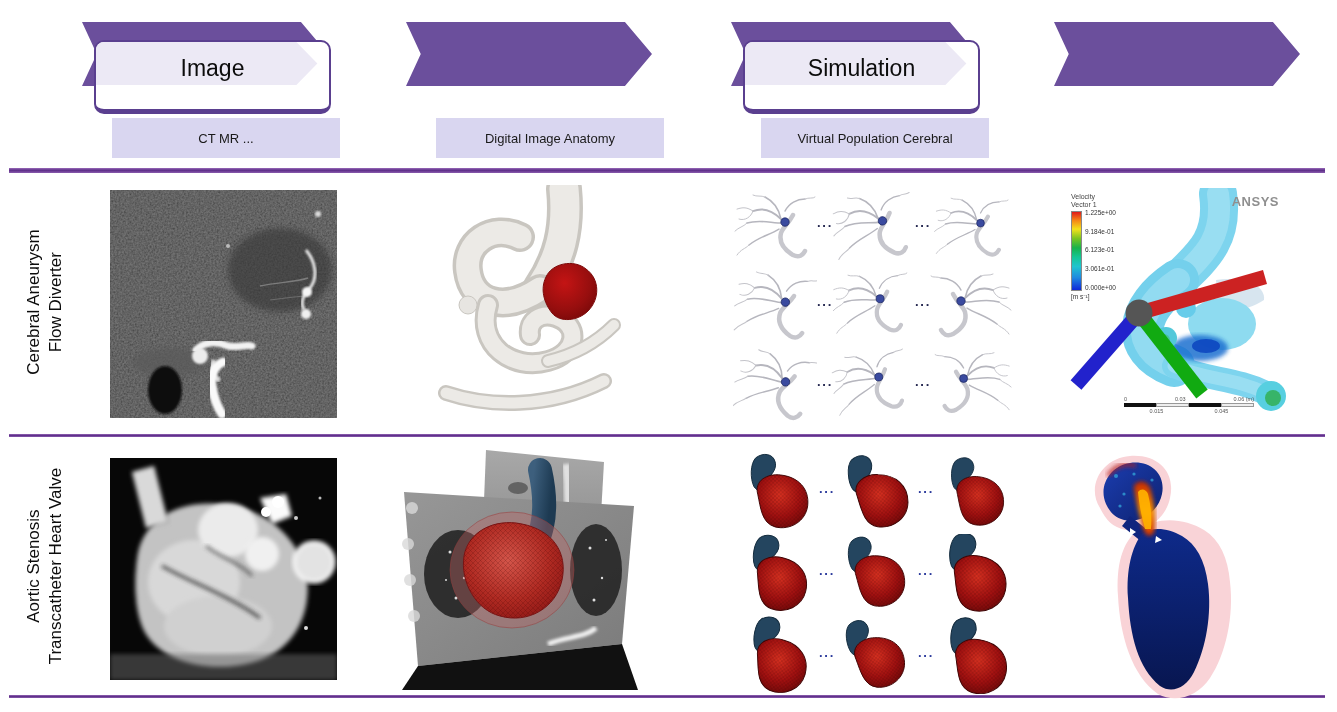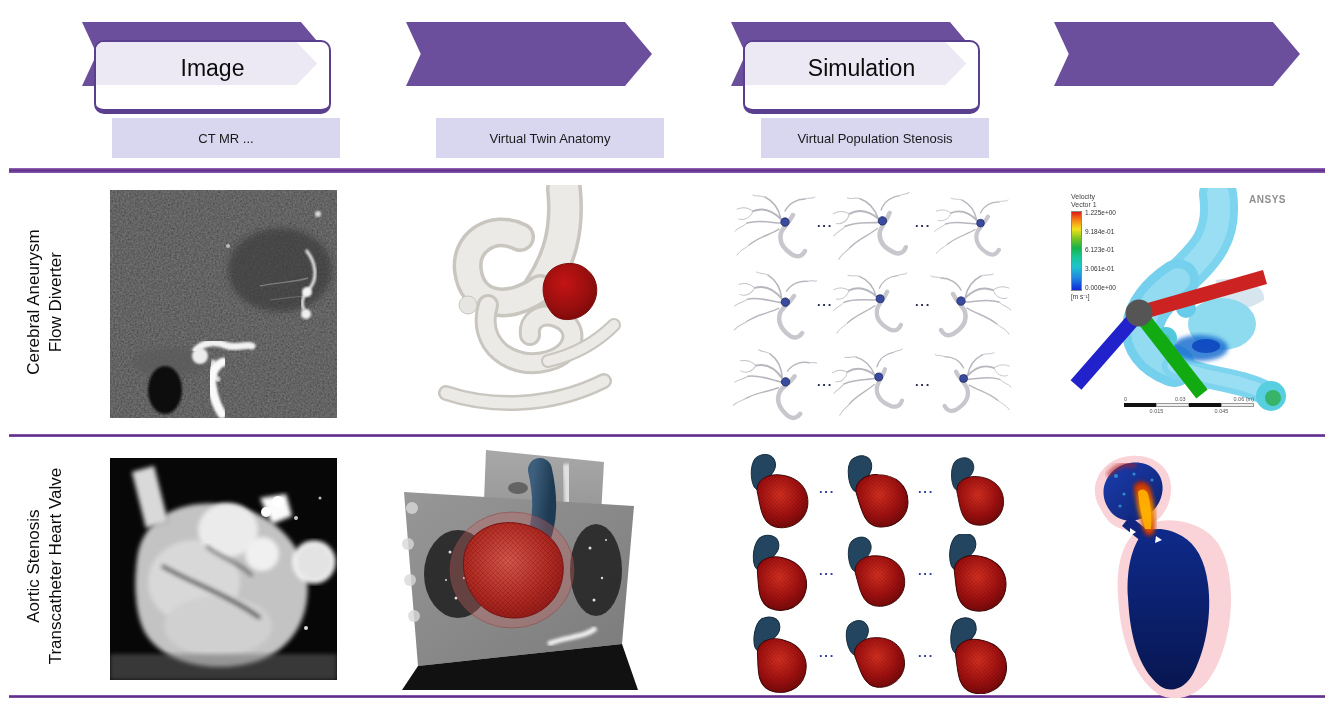--- a/index.html
+++ b/index.html
@@ -48,21 +48,21 @@
   
   .sim1{overflow:hidden;}
   .legend{position:absolute;left:5px;top:5px;font-size:7px;line-height:1.15;color:#444;}
   .legend .bar-wrap{display:flex;margin-top:2px;}
   .legend .bar{width:9px;height:78px;border:0.5px solid #888;
      background:linear-gradient(to bottom,#e01b1b 0%,#f57f17 10%,#f3e11c 22%,#7ac420 34%,
        #18b24b 46%,#15c695 58%,#20c4cf 70%,#1f8ae0 84%,#1028d8 100%);}
   .legend .vals{display:flex;flex-direction:column;justify-content:space-between;height:82px;
      margin:-2px 0 0 3px;font-size:6.5px;color:#333;}
   .legend .units{margin-top:2px;font-size:6.5px;color:#333;}
-  .brand{position:absolute;right:16px;top:6px;font-size:10px;font-weight:bold;color:#8f8f8f;letter-spacing:.5px;}
+  .brand{position:absolute;right:23px;top:6px;font-size:13px;font-weight:bold;color:#8f8f8f;letter-spacing:.5px;}
   .scalebar{position:absolute;left:58px;bottom:8px;width:130px;font-size:5.5px;color:#555;}
   .scalebar .labels{display:flex;justify-content:space-between;}
   .scalebar .segs{display:flex;height:4px;margin:1px 0;}
   .scalebar .segs i{flex:1;}
   .seg-b{background:#111;} .seg-w{background:#eee;border:0.5px solid #999;}
   .scalebar .sublabels{display:flex;justify-content:space-around;}
   .triad{position:absolute;right:18px;bottom:10px;width:26px;height:26px;}
 </style>
 </head>
 <body>
@@ -103,28 +103,28 @@
   <div>
     <div class="stage" style="left:82px">
       <div class="ribbon"></div>
       <div class="stage-box">
         <div class="stage-label">Image</div>
       </div>
       <div class="stage-sub">CT MR ...</div>
     </div>
     <div class="stage" style="left:406px">
       <div class="ribbon"></div>
-      <div class="stage-sub">Virtual Twin Anatomy</div>
+      <div class="stage-sub">Digital Image Anatomy</div>
     </div>
     <div class="stage" style="left:731px">
       <div class="ribbon"></div>
       <div class="stage-box">
         <div class="stage-label">Simulation</div>
       </div>
-      <div class="stage-sub">Virtual Population Stenosis</div>
+      <div class="stage-sub">Virtual Population Cerebral</div>
     </div>
     <div class="stage" style="left:1054px">
       <div class="ribbon"></div>
     </div>
   </div>
 
   <div class="sep sep-1"></div>
   <div class="sep sep-2"></div>
   <div class="sep sep-3"></div>
 

